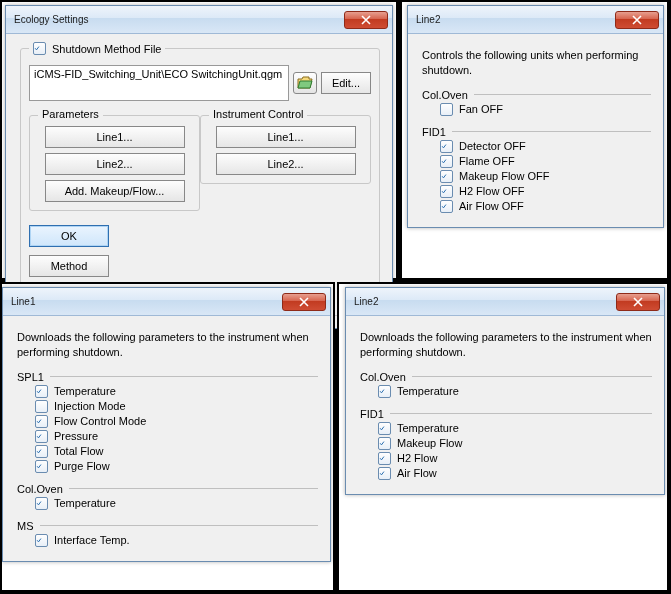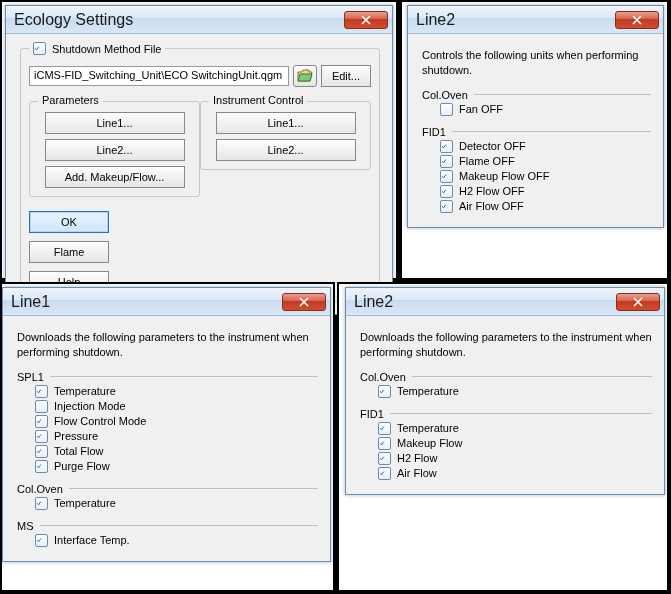--- a/index.html
+++ b/index.html
@@ -49,21 +49,21 @@
     height: 28px;
     background: linear-gradient(to bottom, #eef4fb 0%, #dce9f7 45%, #c8dcf0 46%, #d9e7f6 100%);
     border-bottom: 1px solid #9fb9d6;
     display: flex;
     align-items: center;
     padding: 0 4px 0 8px;
     position: relative;
   }
   .titlebar .title {
     color: #1a1a1a;
-    font-size: 16px;
+    font-size: 10px;
     flex: 1;
   }
   .close-btn {
     width: 44px;
     height: 18px;
     border-radius: 3px;
     background: linear-gradient(to bottom, #e79e8f 0%, #d6624c 45%, #c23b21 46%, #cf4c33 100%);
     border: 1px solid #8e2a19;
     display: flex;
     align-items: center;
@@ -79,21 +79,21 @@
   }
 
   .row-file {
     display: flex;
     align-items: center;
     gap: 4px;
     margin: 6px 0 10px 0;
   }
   .file-input {
     flex: 1;
-    height: 20px;
+    height: 36px;
     border: 1px solid #999;
     background: #fff;
     padding: 2px 4px;
     font-size: 11px;
     overflow: hidden;
     white-space: nowrap;
   }
   .icon-btn {
     width: 24px; height: 22px;
     border: 1px solid #888;
@@ -233,21 +233,21 @@
               <span class="legend">Instrument Control</span>
               <div class="btn-stack">
                 <button class="btn wide">Line1...</button>
                 <button class="btn wide">Line2...</button>
               </div>
             </div>
           </div>
         </div>
         <div class="btn-row-bottom">
           <button class="btn ok">OK</button>
-          <button class="btn std">Flame</button>
+          <button class="btn std">Method</button>
           <button class="btn std">Help</button>
         </div>
       </div>
     </div>
   </div>
 </div>
 
 <div class="panel panel-b">
   <span class="annot b">b)</span>
   <div class="dlg dlg-b">

